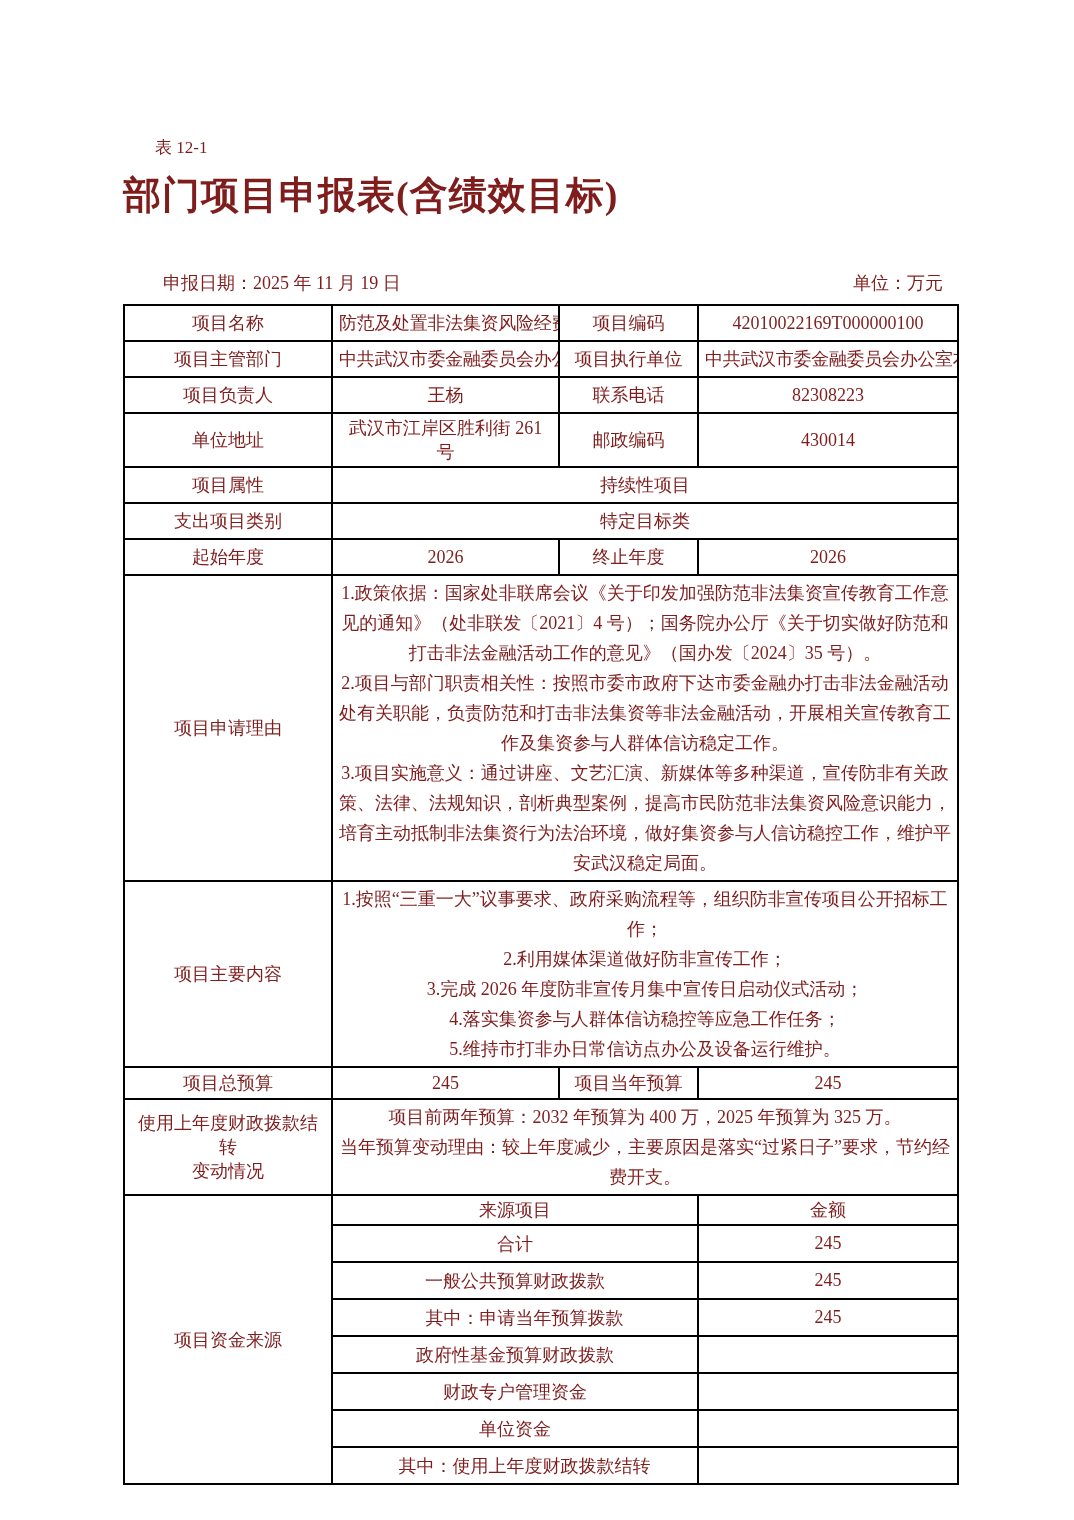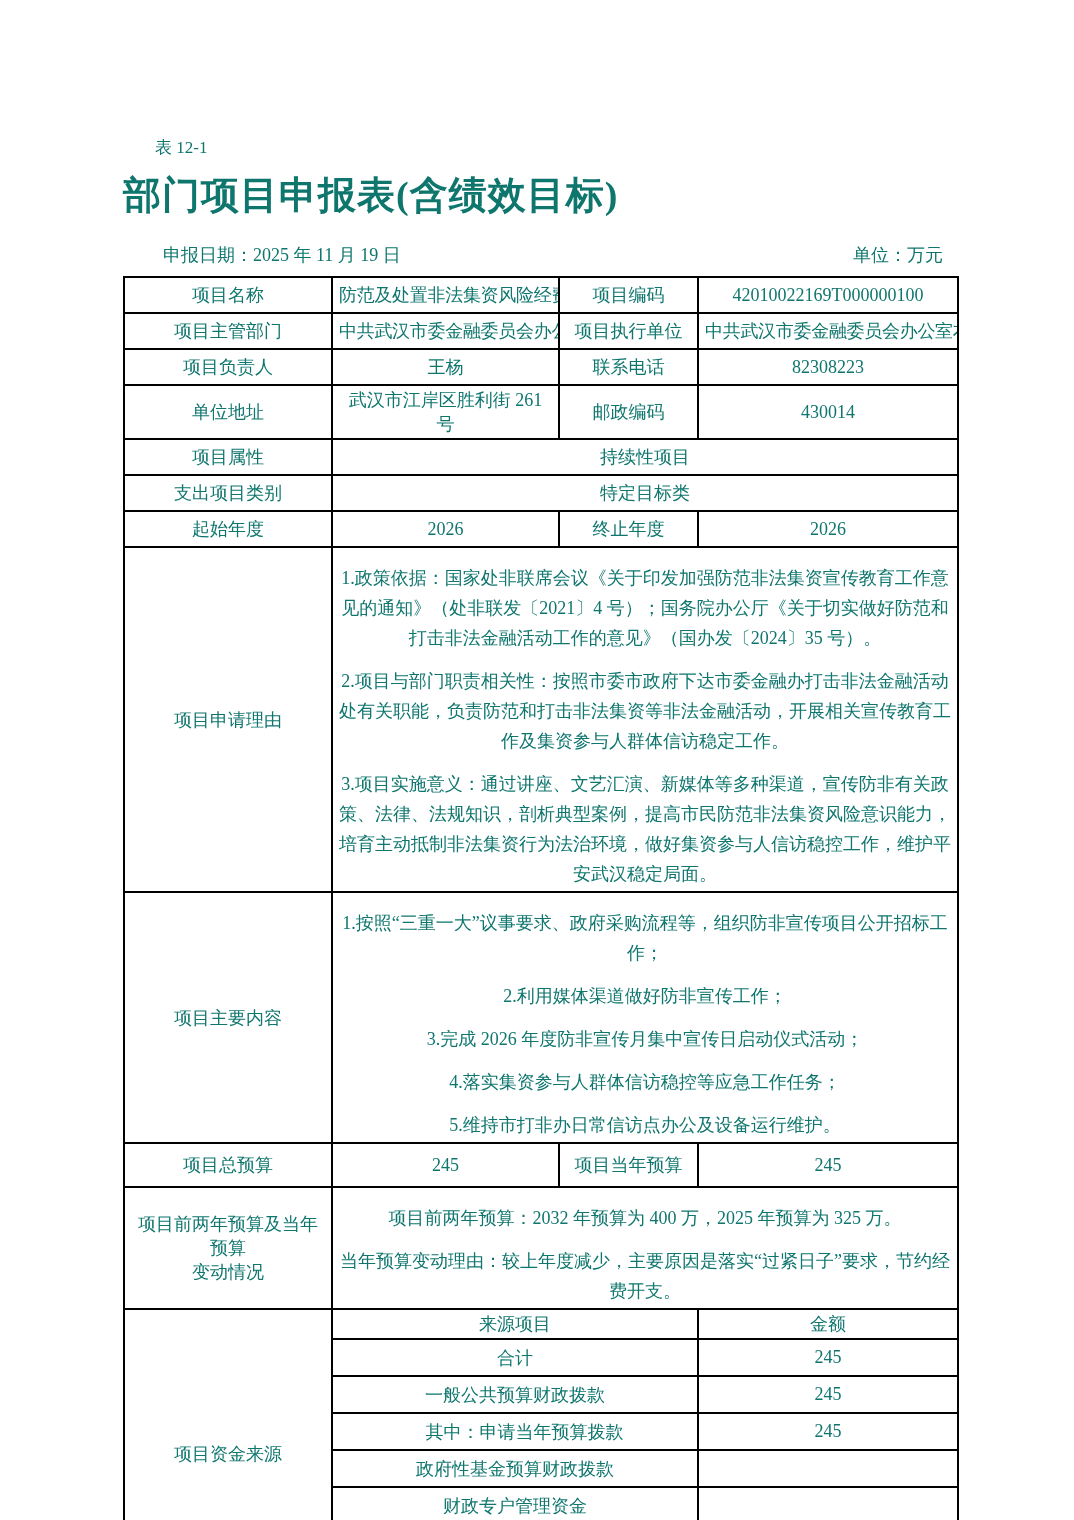--- a/index.html
+++ b/index.html
@@ -1,21 +1,21 @@
 <!DOCTYPE html>
 <html><head>
 <meta charset="utf-8">
 <style>
   html,body{margin:0;padding:0;background:#ffffff;}
   .page{
     position:relative;
     width:1074px;
     height:1520px;
     background:#ffffff;
-    color:#0f766e;
+    color:#7f1d1d;
     font-family:"Liberation Serif","DejaVu Serif",serif;
     overflow:hidden;
   }
   .sheet{
     width:834px;
     margin-left:123px;
     padding-top:138px;
   }
   .doc-label{
     font-size:17px;
@@ -24,21 +24,21 @@
   }
   .doc-title{
     margin-top:14px;
     font-size:38px;
     line-height:46px;
     font-weight:bold;
     text-align:left;
     letter-spacing:1px;
   }
   .meta-row{
-    margin-top:24px;
+    margin-top:52px;
     display:flex;
     justify-content:space-between;
     align-items:flex-start;
     font-size:18px;
     line-height:26px;
     padding:0 14px 0 40px;
   }
   table.form{
     margin-top:8px;
     border-collapse:collapse;
@@ -49,32 +49,32 @@
     border:2px solid #000000;
     font-size:18px;
     vertical-align:middle;
     text-align:center;
     padding:2px 6px;
     overflow:hidden;
   }
   .r-basic{height:36px;}
   .r-reason{height:260px;}
   .r-content{height:150px;}
-  .r-budget{height:44px;}
+  .r-budget{height:32px;}
   .r-prev{height:62px;}
   .r-fund-header{height:30px;}
   .r-fund{height:37px;}
   td.txt{
     text-align:left;
     vertical-align:middle;
     padding:4px 10px;
     line-height:30px;
     text-align:justify;
   }
-  td.txt .line{display:block;margin-top:13px;}
+  td.txt .line{display:block;}
   td.fund-name{
     text-align:left;
     padding-left:10px;
     font-size:18px;
     border-radius:17px;
   }
   td.fund-name.indent{padding-left:25px;}
   .tight{
     font-size:16px;
     letter-spacing:-0.3px;
@@ -173,21 +173,21 @@
 
       <tr class="r-budget">
         <td>项目总预算</td>
         <td>245</td>
         <td>项目当年预算</td>
         <td>245</td>
       </tr>
 
       <tr class="r-prev">
         <td>
-          <span class="line" style="display:block">项目前两年预算及当年预算</span>
+          <span class="line" style="display:block">使用上年度财政拨款结转</span>
           <span class="line" style="display:block">变动情况</span>
         </td>
         <td colspan="3" class="txt">
           <span class="line">项目前两年预算：2032 年预算为 400 万，2025 年预算为 325 万。</span>
           <span class="line">当年预算变动理由：较上年度减少，主要原因是落实“过紧日子”要求，节约经费开支。</span>
         </td>
       </tr>
 
       <tr class="r-fund-header">
         <td rowspan="8">项目资金来源</td>

